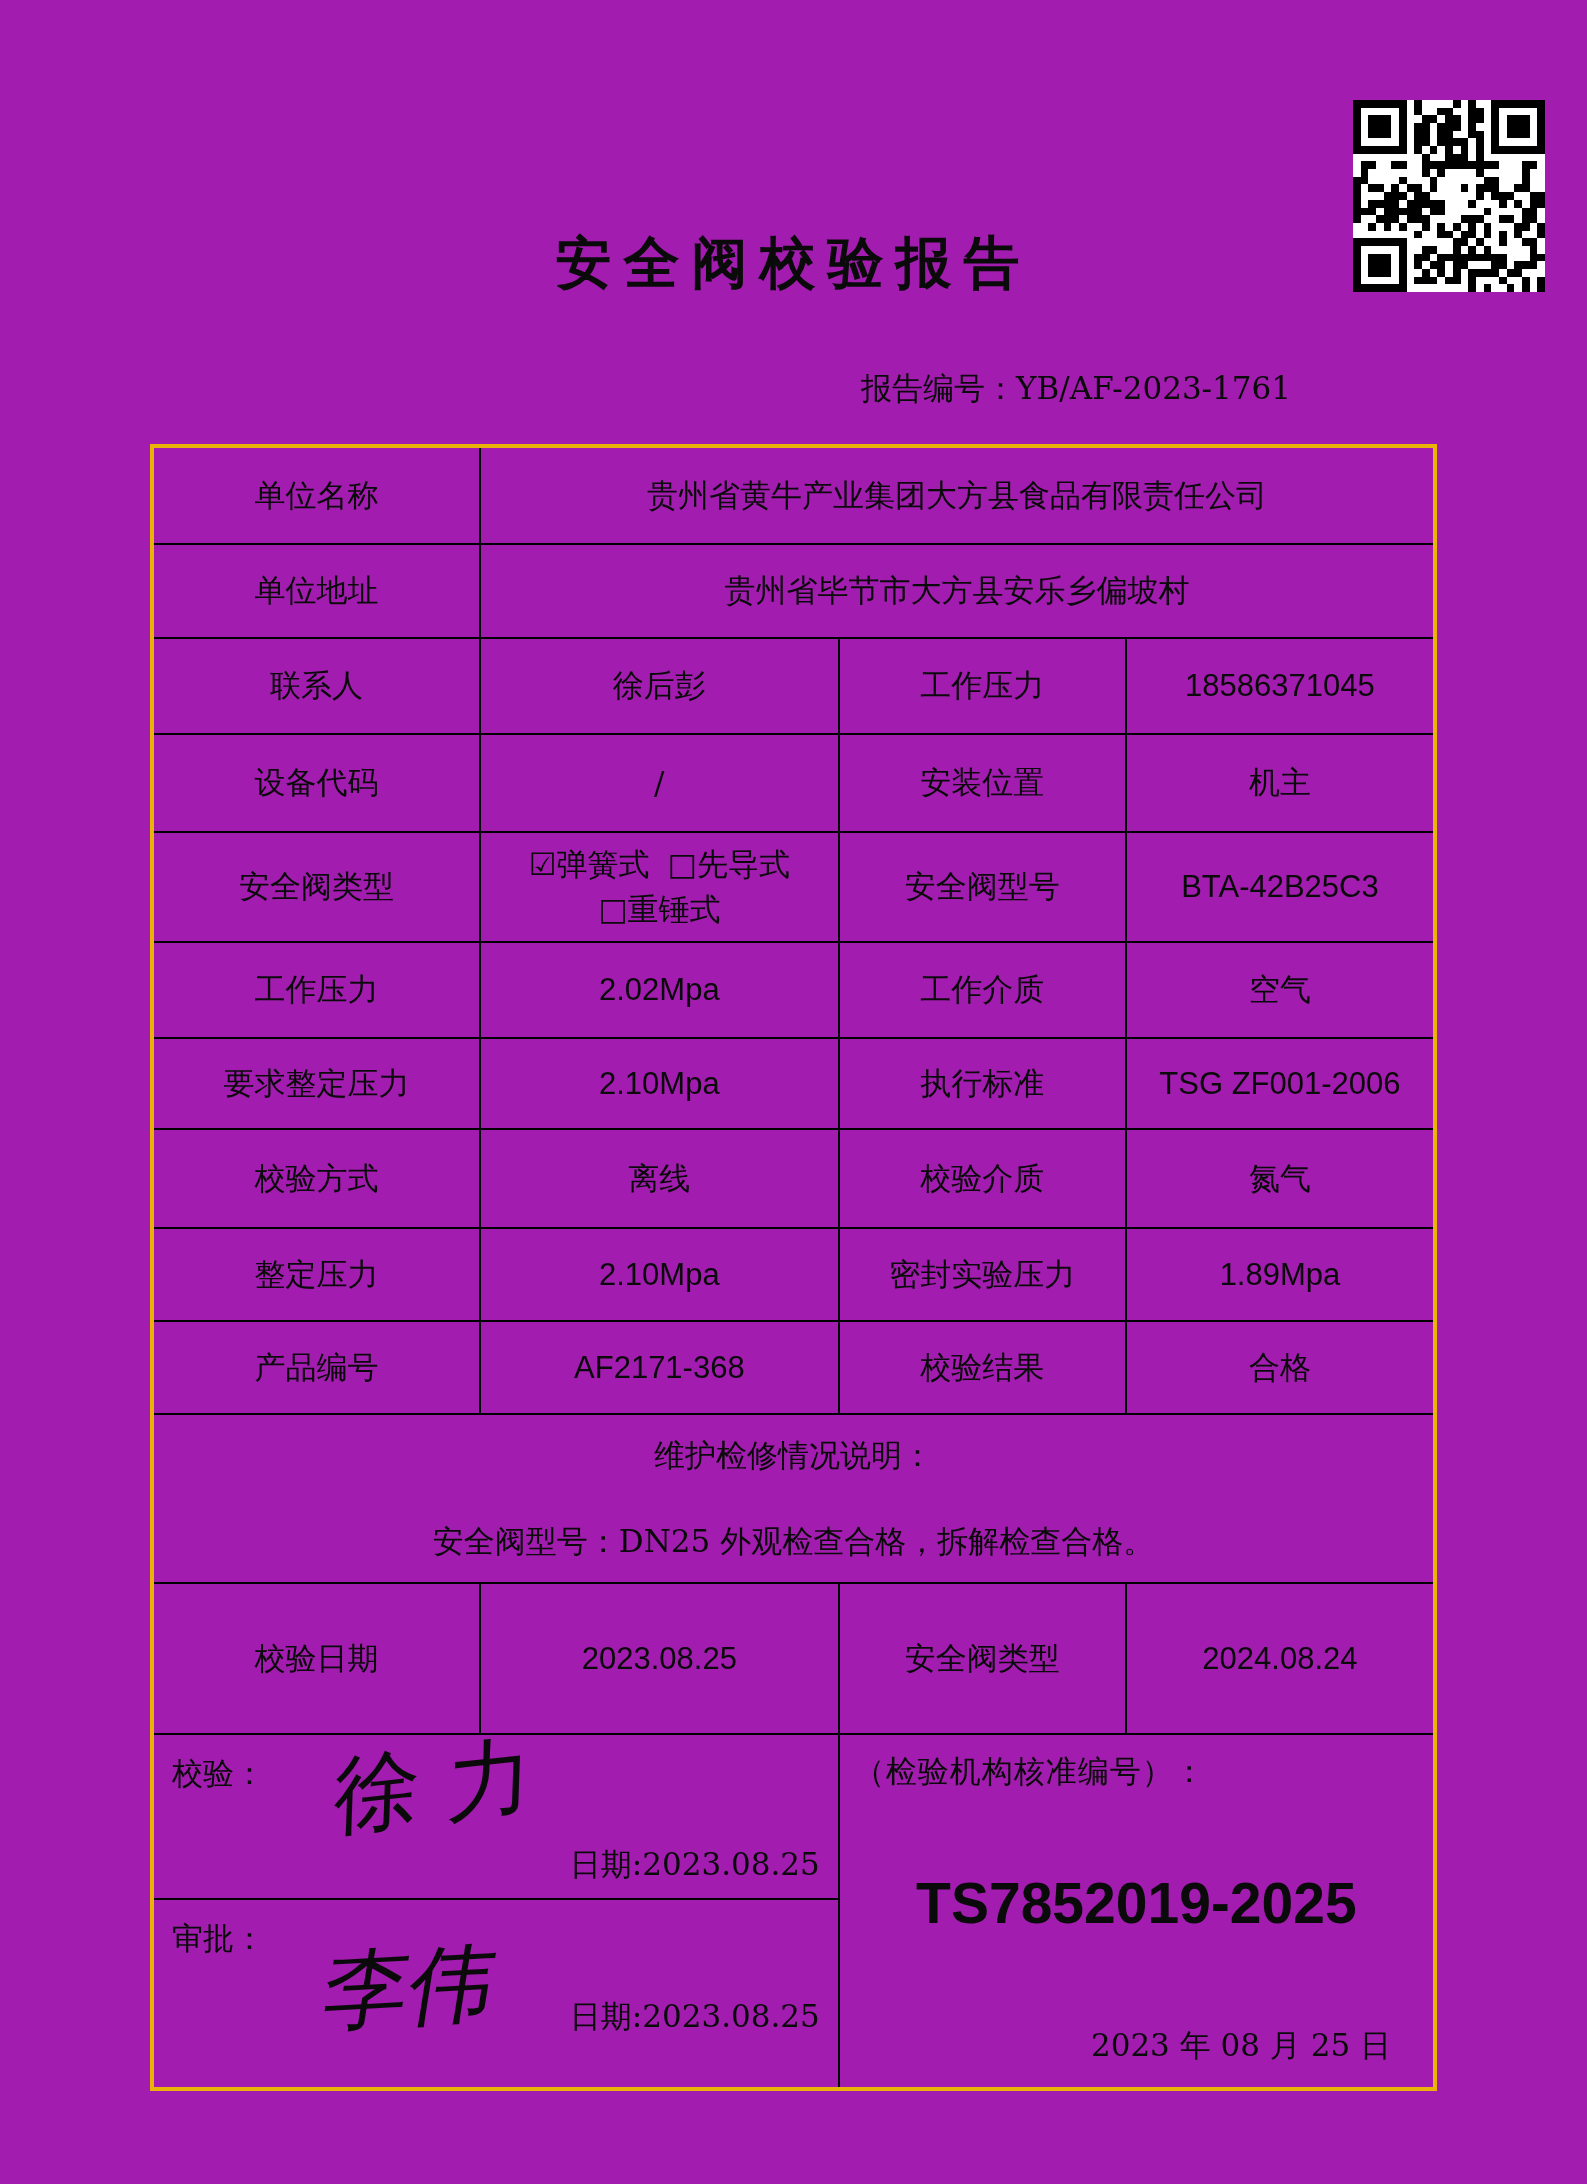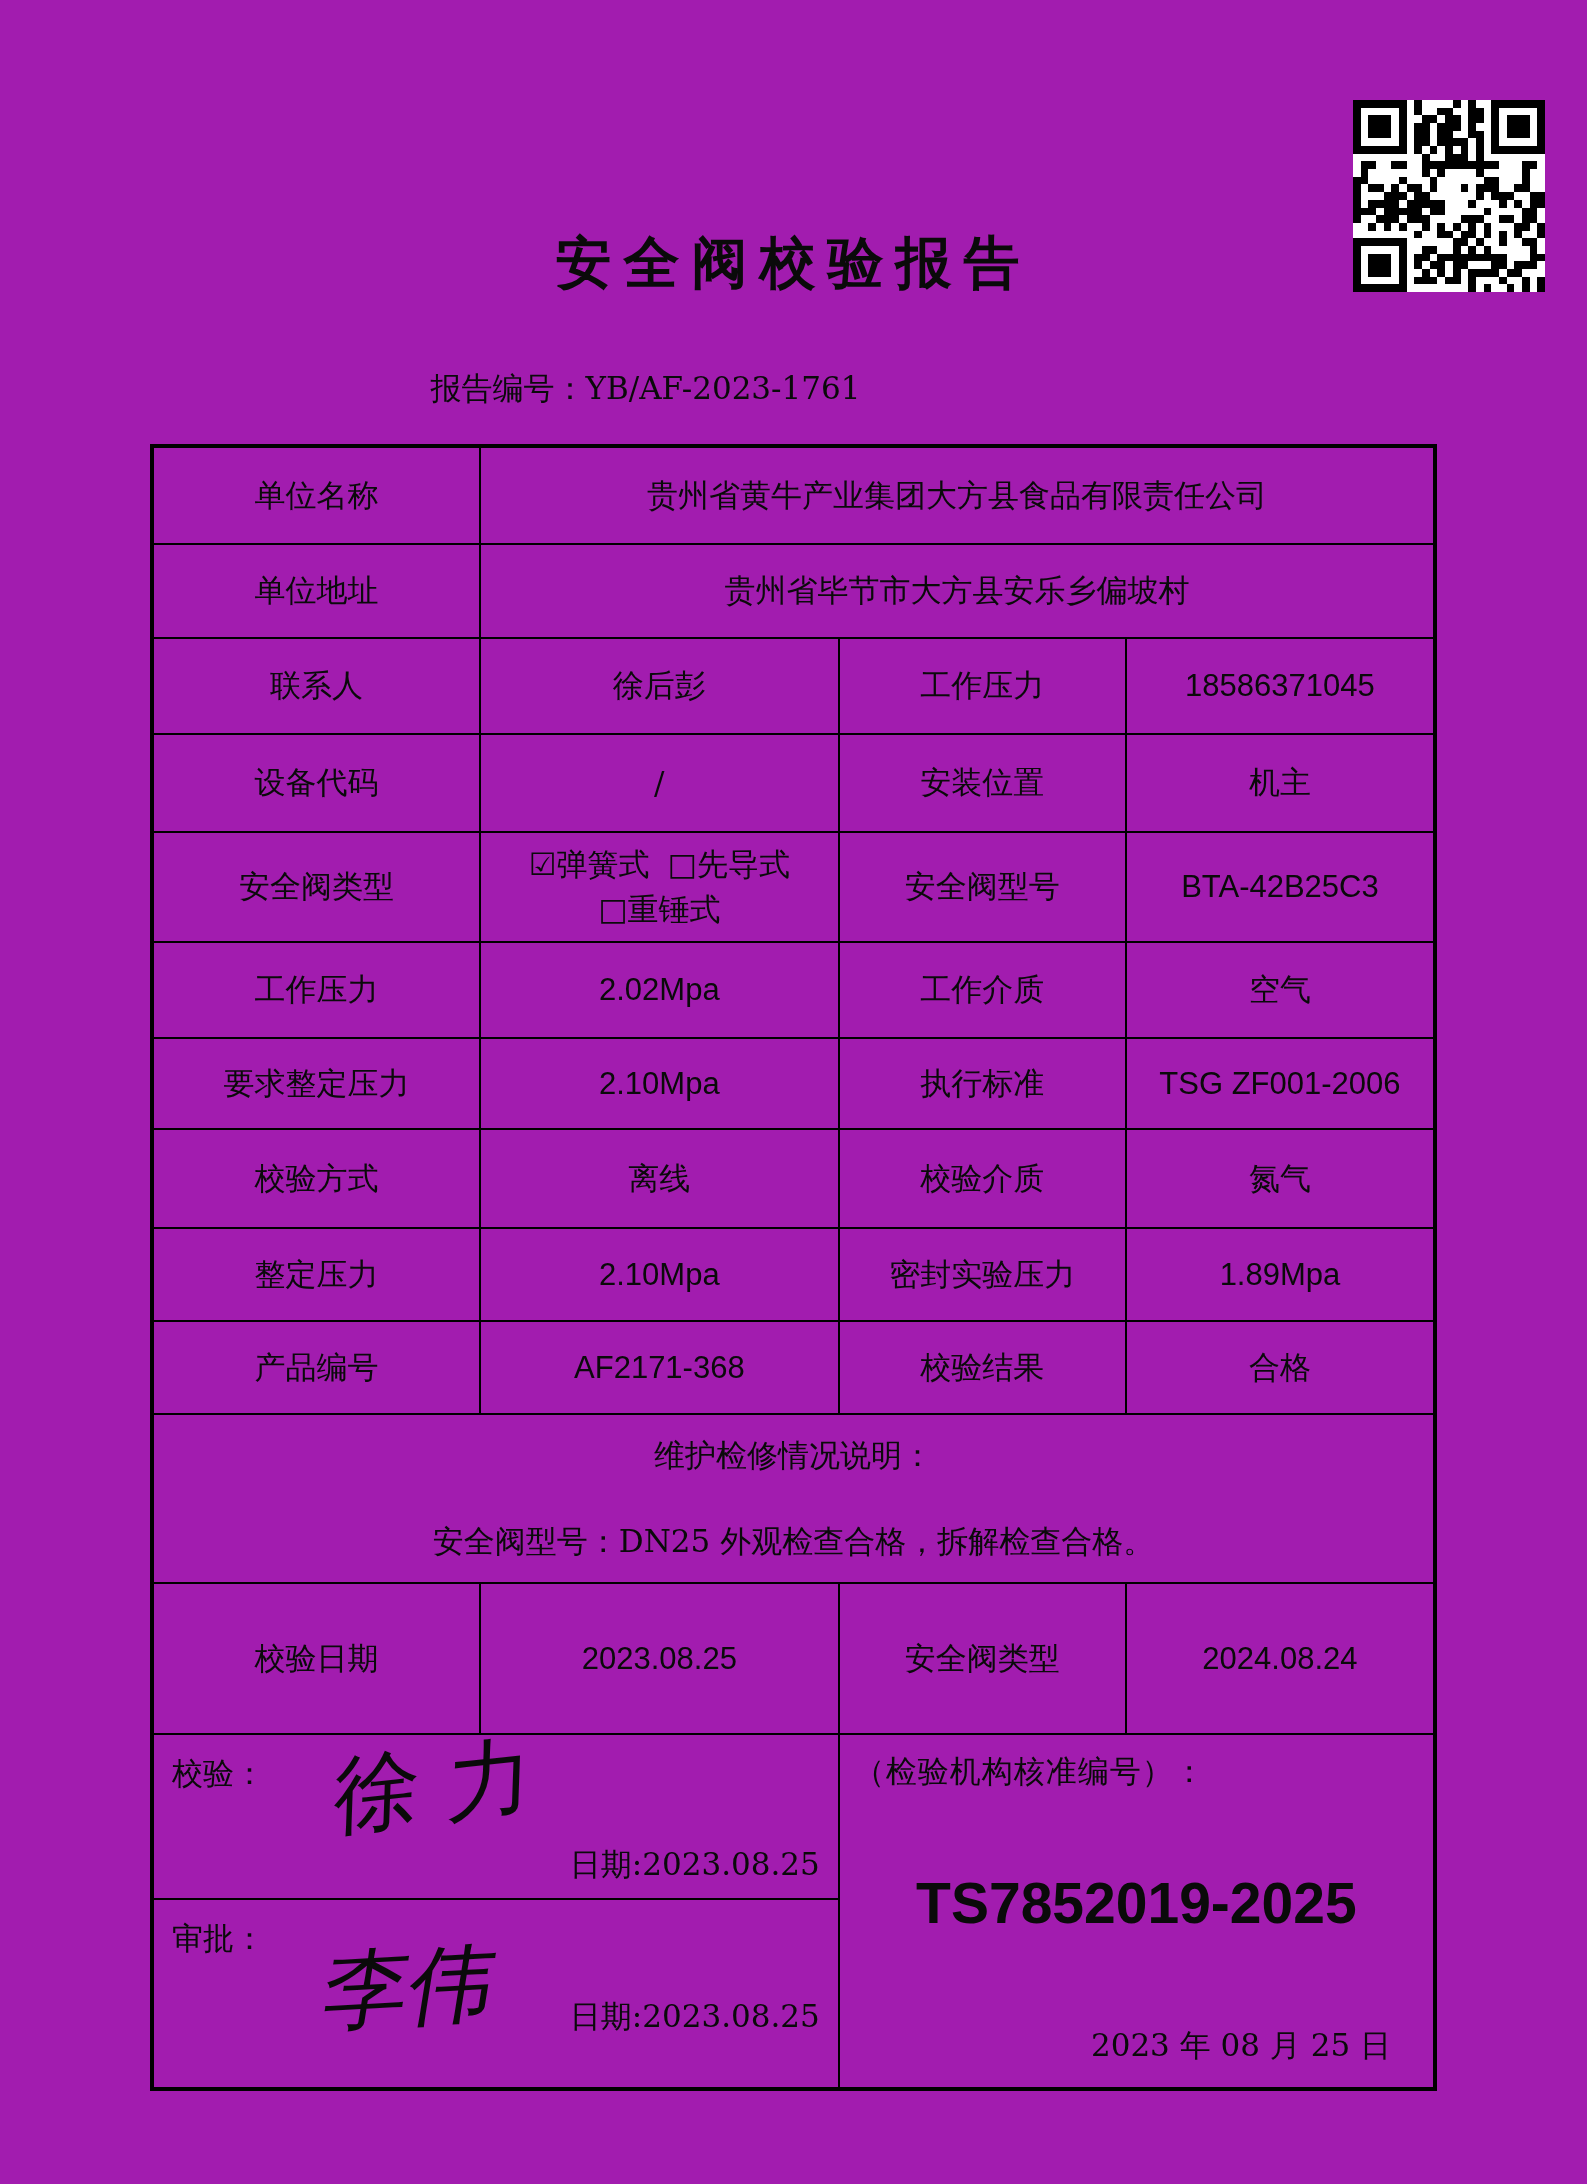--- a/index.html
+++ b/index.html
@@ -22,31 +22,31 @@
   }
   .title {
     margin-top: 226px;
     text-align: center;
     font-size: 56px;
     font-weight: bold;
     letter-spacing: 12px;
   }
   .report-no-line {
     margin-top: 66px;
-    text-align: center;
+    text-align: right;
     padding-right: 296px;
     font-size: 31px;
   }
   table.report {
     border-collapse: collapse;
     table-layout: fixed;
     width: 1287px;
     margin-left: 150px;
     margin-top: 34px;
-    border: 4px solid #000000;
+    border: 4px solid #eab308;
   }
   table.report td {
     border: 2px solid #000;
     font-size: 31px;
     text-align: center;
     vertical-align: middle;
     padding: 0 6px;
     overflow: visible;
   }
   tr.r1  { height: 98px; }

